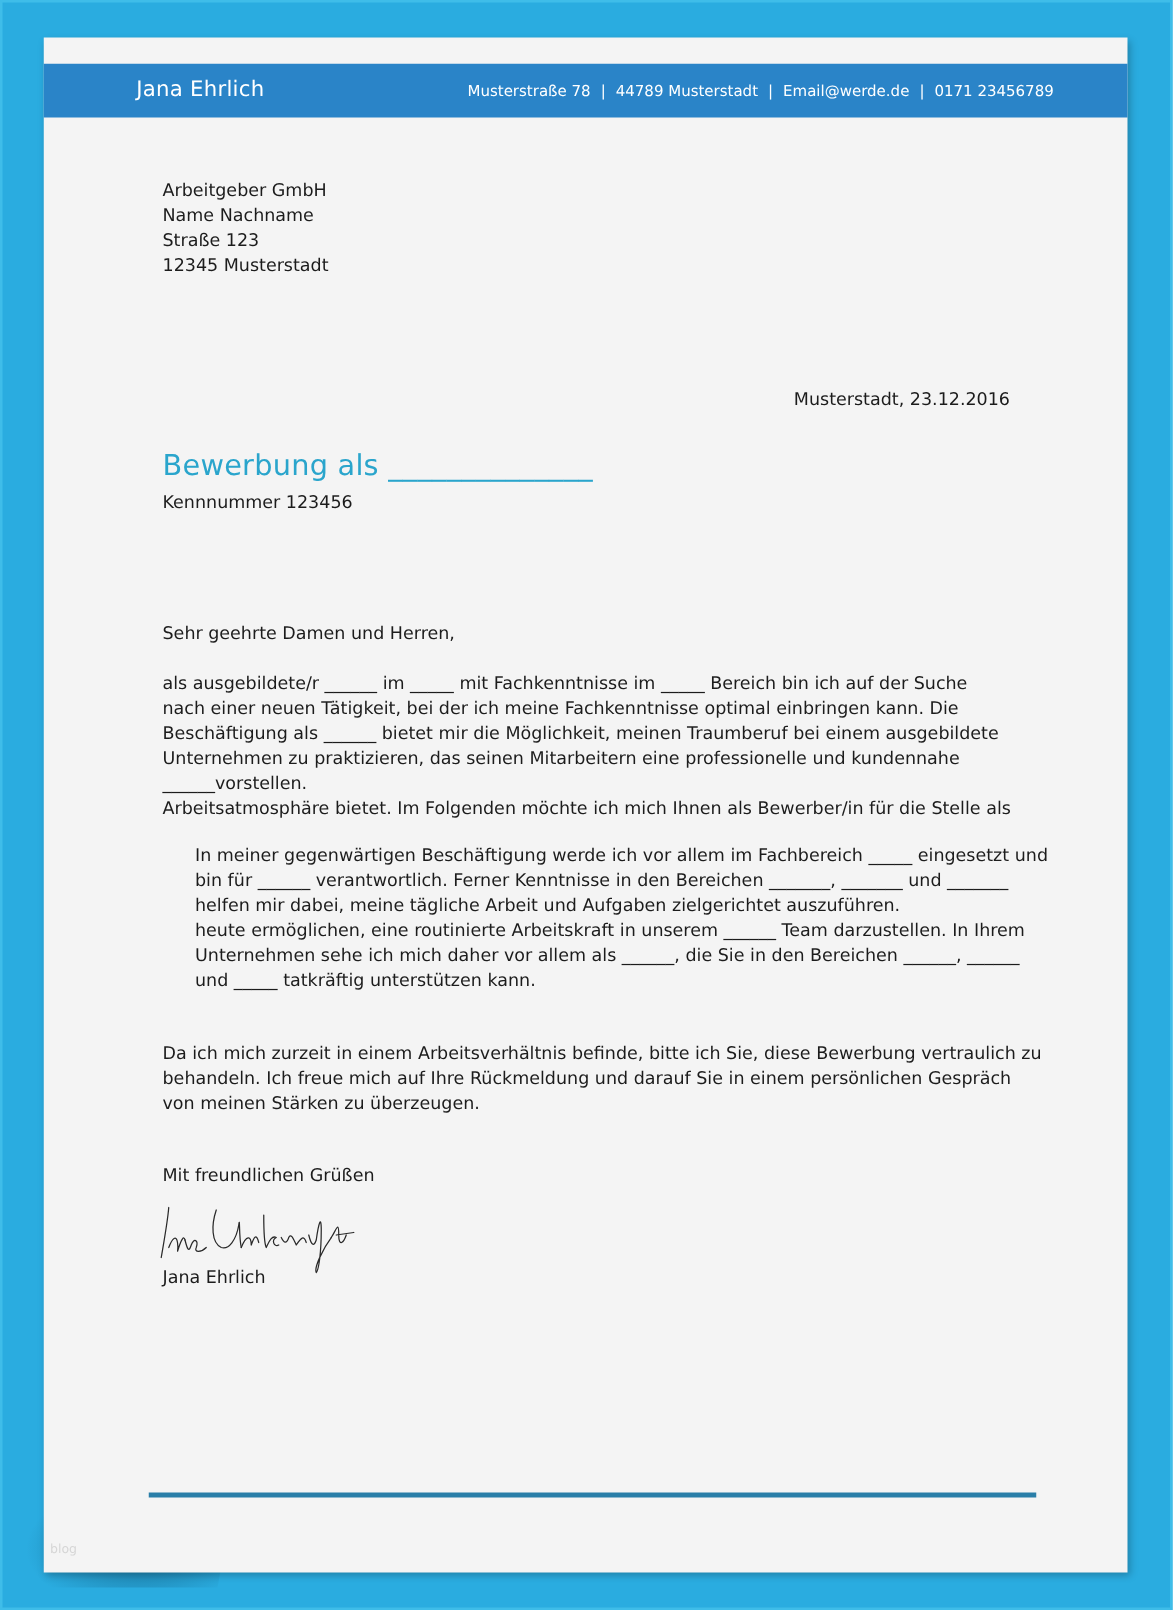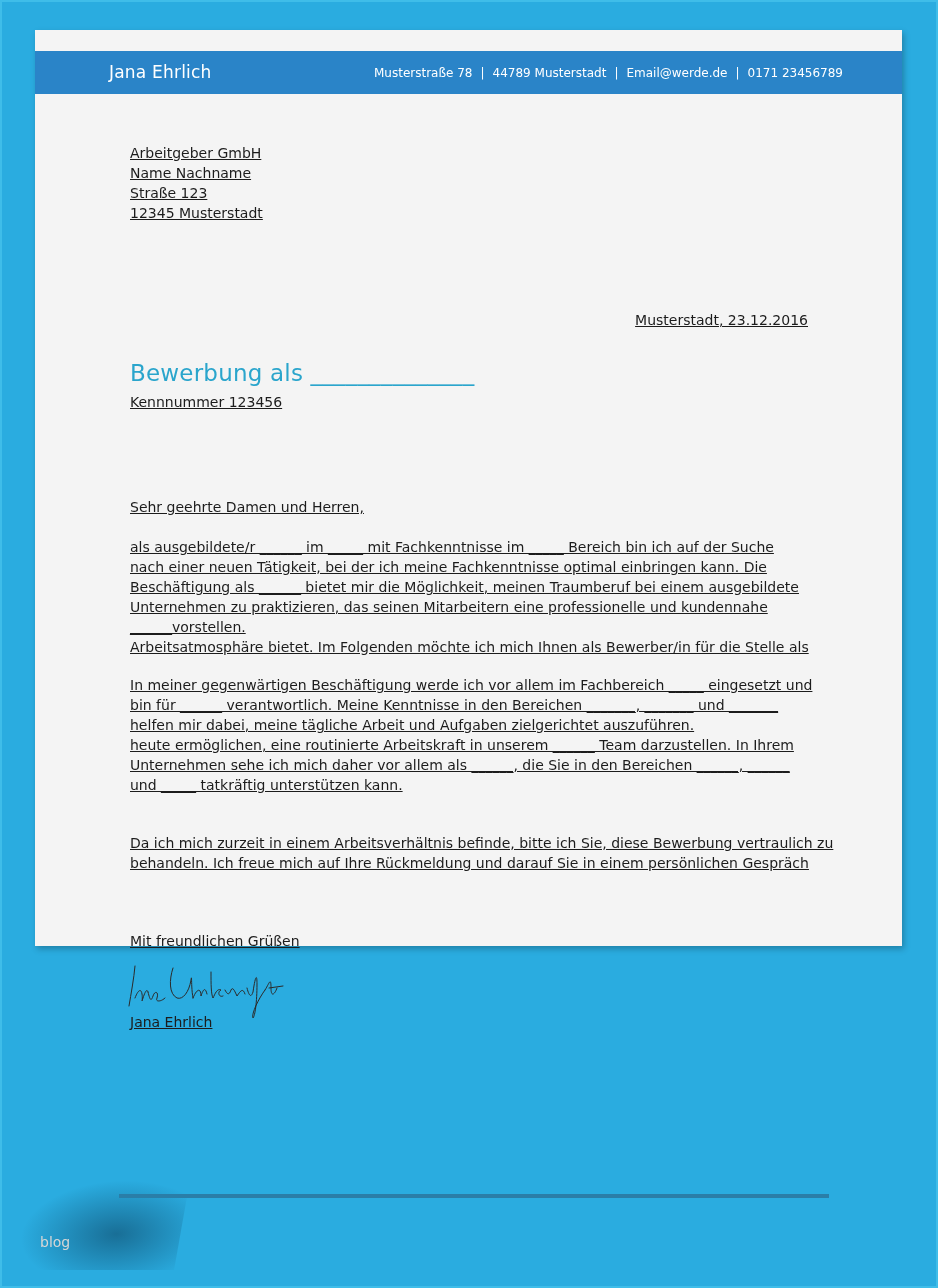--- a/index.html
+++ b/index.html
@@ -17,21 +17,21 @@
       pointer-events: none;
     }
     .page-shadow {
       position: absolute; left: 22px; top: 1180px; width: 160px; height: 90px;
       background: radial-gradient(ellipse at 60% 60%, rgba(10,60,90,0.55), rgba(10,60,90,0) 70%);
       transform: skewX(-10deg);
     }
     .page {
       position: absolute;
       left: 35px; top: 30px;
-      width: 867px; height: 916px;
+      width: 867px; height: 1228px;
       background: #f4f4f4;
       box-shadow: 2px 3px 6px rgba(0,0,0,0.25);
     }
     .header-band {
       position: absolute;
       left: 0; top: 21px; width: 867px; height: 43px;
       background: #2a84c8;
       color: #ffffff;
     }
     .header-name {
@@ -42,47 +42,46 @@
       position: absolute; left: 339px; top: 15px;
       font-size: 12px;
       white-space: pre;
     }
     .header-contact .sep { padding: 0 8px; }
     .text {
       position: absolute;
       font-size: 14px;
       color: #1c1c1c;
       line-height: 20px;
-      text-decoration: underline;
     }
     .recipient { left: 95px; top: 113px; }
     .date { right: 94px; top: 280px; text-align: center; }
     .subject {
       position: absolute; left: 95px; top: 330px;
       font-size: 23px; font-weight: normal; color: #2aa5cc;
       letter-spacing: 0.2px;
     }
     .ref { left: 95px; top: 362px; }
     .greeting { left: 95px; top: 467px; }
     .para { left: 95px; width: 690px; }
     .para1 { top: 507px; }
-    .para2 { top: 645px; }
+    .para2 { top: 645px; margin-left: 26px; }
     .para3 { top: 803px; }
     .closing { left: 95px; top: 901px; text-align: right; }
     .signature {
       position: absolute; left: 90px; top: 928px; width: 165px; height: 62px;
     }
     .signer { left: 95px; top: 982px; }
     .footer-line {
       position: absolute; left: 84px; top: 1164px;
       width: 710px; height: 4px; background: #2a7ea8;
     }
     .watermark {
       position: absolute; left: 5px; top: 1204px;
-      font-size: 14px; color: #d6d6d6;
+      font-size: 10px; color: #d6d6d6;
     }
     .line { display: block; white-space: nowrap; }
   </style>
 </head>
 <body>
 
 <div class="page-shadow"></div>
 
 <div class="page">
 
@@ -109,30 +108,31 @@
     <span class="line">als ausgebildete/r ______ im _____ mit Fachkenntnisse im _____ Bereich bin ich auf der Suche</span>
     <span class="line">nach einer neuen Tätigkeit, bei der ich meine Fachkenntnisse optimal einbringen kann. Die</span>
     <span class="line">Beschäftigung als ______ bietet mir die Möglichkeit, meinen Traumberuf bei einem ausgebildete</span>
     <span class="line">Unternehmen zu praktizieren, das seinen Mitarbeitern eine professionelle und kundennahe</span>
     <span class="line">______vorstellen.</span>
     <span class="line">Arbeitsatmosphäre bietet. Im Folgenden möchte ich mich Ihnen als Bewerber/in für die Stelle als</span>
   </div>
 
   <div class="text para para2">
     <span class="line">In meiner gegenwärtigen Beschäftigung werde ich vor allem im Fachbereich _____ eingesetzt und</span>
-    <span class="line">bin für ______ verantwortlich. Meine Kenntnisse in den Bereichen _______, _______ und _______</span>
+    <span class="line">bin für ______ verantwortlich. Ferner Kenntnisse in den Bereichen _______, _______ und _______</span>
     <span class="line">helfen mir dabei, meine tägliche Arbeit und Aufgaben zielgerichtet auszuführen.</span>
     <span class="line">heute ermöglichen, eine routinierte Arbeitskraft in unserem ______ Team darzustellen. In Ihrem</span>
     <span class="line">Unternehmen sehe ich mich daher vor allem als ______, die Sie in den Bereichen ______, ______</span>
     <span class="line">und _____ tatkräftig unterstützen kann.</span>
   </div>
 
   <div class="text para para3">
     <span class="line">Da ich mich zurzeit in einem Arbeitsverhältnis befinde, bitte ich Sie, diese Bewerbung vertraulich zu</span>
     <span class="line">behandeln. Ich freue mich auf Ihre Rückmeldung und darauf Sie in einem persönlichen Gespräch</span>
+    <span class="line">von meinen Stärken zu überzeugen.</span>
   </div>
 
   <div class="text closing">Mit freundlichen Grüßen</div>
 
   <svg class="signature" viewBox="0 0 165 62" fill="none" stroke="#2a2a2a" stroke-width="1" stroke-linecap="round" stroke-linejoin="round">
     <title>Ihre Unterschrift</title>
     <path d="M10 8 C 9 20, 6 36, 4 48"></path>
     <path d="M10 40 C 13 32, 16 30, 17 36 C 18 42, 16 46, 18 40 C 20 34, 22 30, 23 34"></path>
     <path d="M23 34 C 25 42, 26 44, 28 38 C 30 32, 34 34, 32 40 C 30 44, 36 44, 40 40"></path>
     <path d="M48 10 C 44 22, 44 36, 52 40 C 58 42, 64 34, 66 22 C 67 14, 66 30, 68 40"></path>

